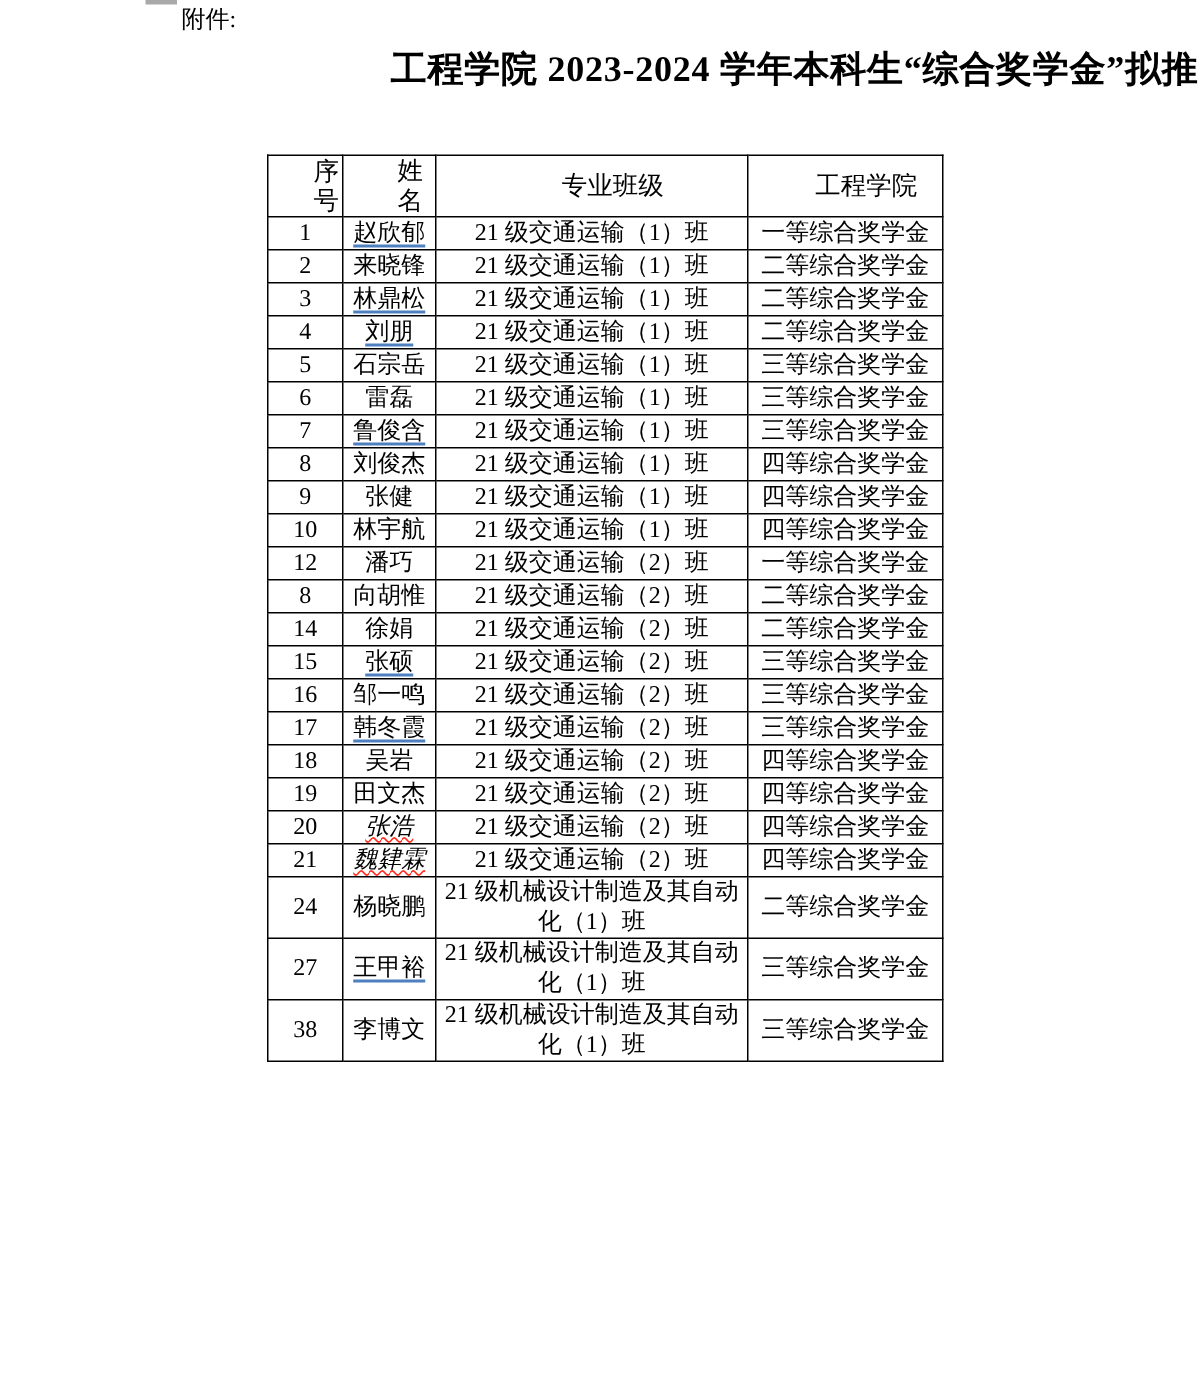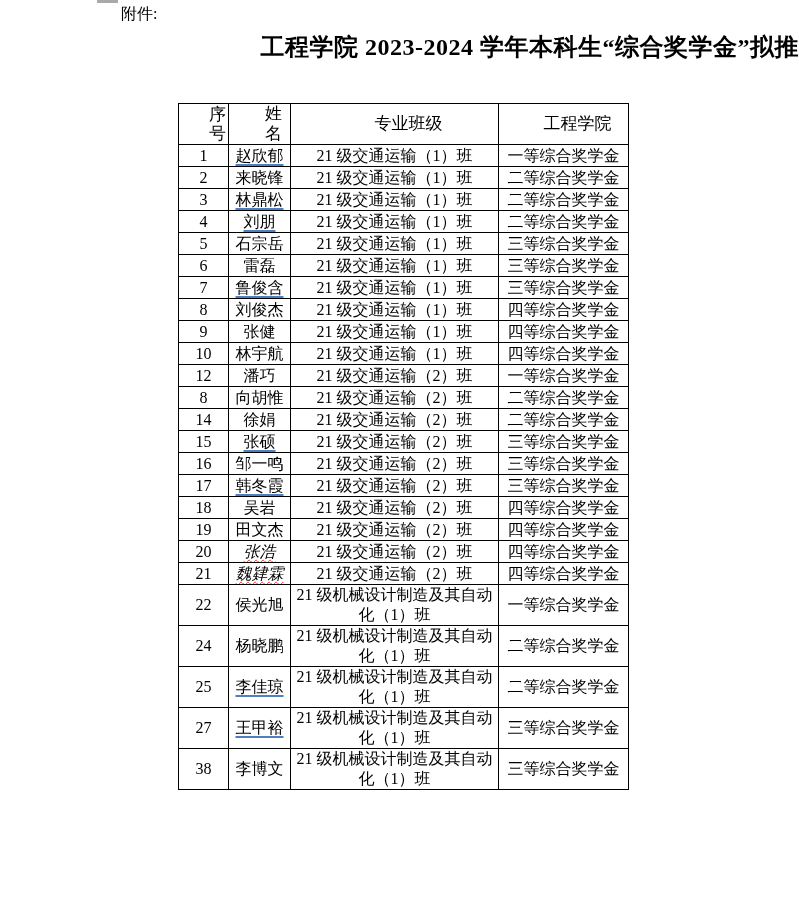--- a/index.html
+++ b/index.html
@@ -223,38 +223,26 @@
         <td class="col-class"><span>21 级交通运输（2）班</span></td>
         <td class="col-award"><span>四等综合奖学金</span></td>
       </tr>
       <tr>
         <td class="col-index"><span>21</span></td>
         <td class="col-name"><span class="mark-red">魏肄霖</span></td>
         <td class="col-class"><span>21 级交通运输（2）班</span></td>
         <td class="col-award"><span>四等综合奖学金</span></td>
       </tr>
       <tr>
-        <td class="col-index"><span>22</span></td>
-        <td class="col-name"><span>侯光旭</span></td>
-        <td class="col-class"><span>21 级机械设计制造及其自动化（1）班</span></td>
-        <td class="col-award"><span>一等综合奖学金</span></td>
-      </tr>
-      <tr>
         <td class="col-index"><span>24</span></td>
         <td class="col-name"><span>杨晓鹏</span></td>
         <td class="col-class"><span>21 级机械设计制造及其自动化（1）班</span></td>
         <td class="col-award"><span>二等综合奖学金</span></td>
       </tr>
       <tr>
-        <td class="col-index"><span>25</span></td>
-        <td class="col-name"><span class="mark-blue">李佳琼</span></td>
-        <td class="col-class"><span>21 级机械设计制造及其自动化（1）班</span></td>
-        <td class="col-award"><span>二等综合奖学金</span></td>
-      </tr>
-      <tr>
         <td class="col-index"><span>27</span></td>
         <td class="col-name"><span class="mark-blue">王甲裕</span></td>
         <td class="col-class"><span>21 级机械设计制造及其自动化（1）班</span></td>
         <td class="col-award"><span>三等综合奖学金</span></td>
       </tr>
       <tr>
         <td class="col-index"><span>38</span></td>
         <td class="col-name"><span>李博文</span></td>
         <td class="col-class"><span>21 级机械设计制造及其自动化（1）班</span></td>
         <td class="col-award"><span>三等综合奖学金</span></td>

